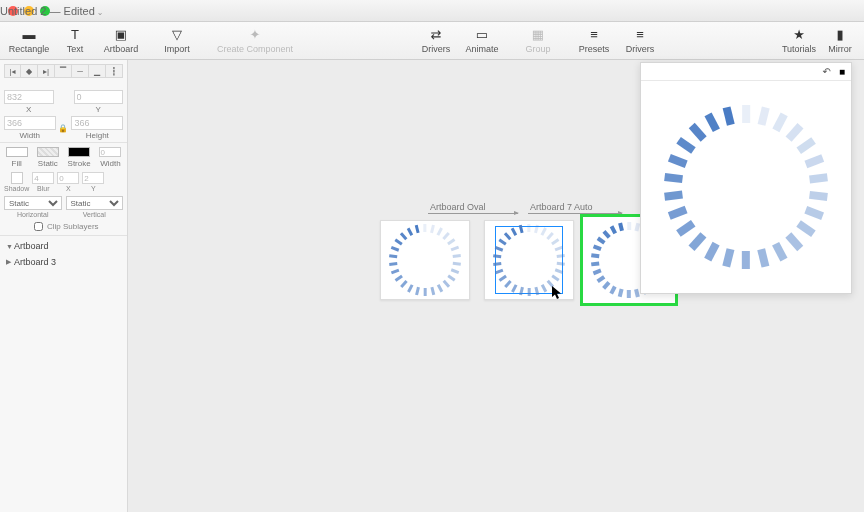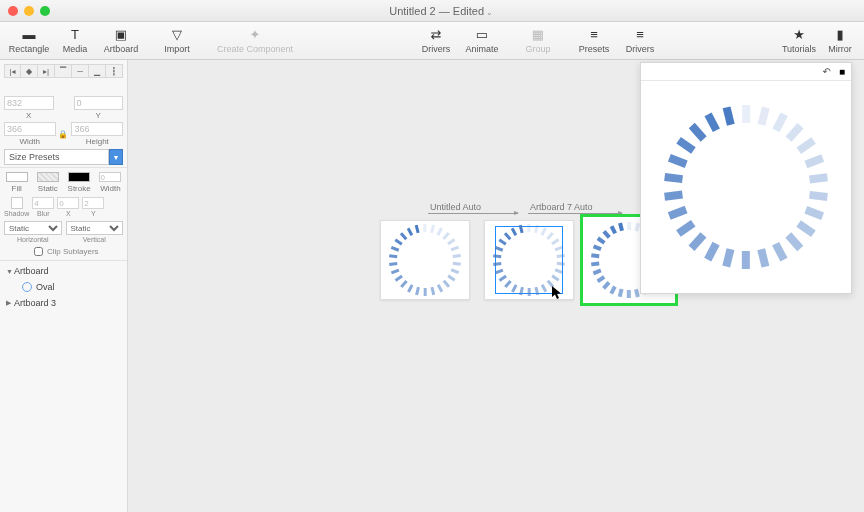--- a/index.html
+++ b/index.html
@@ -2,40 +2,40 @@
 <html><head>
 <meta charset="utf-8">
 <style>
 * { box-sizing: border-box; margin: 0; padding: 0; font-family: -apple-system, "Helvetica Neue", Arial, sans-serif; }
 html, body { width: 864px; height: 512px; overflow: hidden; background: #ececec; }
 
 .titlebar { height: 22px; background: linear-gradient(#f6f6f6,#e8e8e8); border-bottom: 1px solid #d0d0d0; display:flex; align-items:center; position:relative; }
 .traffic { display:flex; gap:6px; padding-left:8px; }
 .dot { width:10px; height:10px; border-radius:50%; }
 .dot.red{background:#ff5f57}.dot.yellow{background:#febc2e}.dot.green{background:#28c840}
-.wintitle { position:absolute; left:18px; right:0; text-align:center; font-size:11px; color:#666; }
+.wintitle { position:absolute; left:0; right:0; text-align:left; font-size:11px; color:#666; }
 .wintitle .chev { font-size:8px; color:#999; margin-left:2px; }
 
 .toolbar { height:38px; background:linear-gradient(#fafafa,#efefef); border-bottom:1px solid #cfcfcf; display:flex; align-items:stretch; padding:0 6px; }
 .tb-group { display:flex; gap:0; align-items:stretch; }
 .tb-btn { width:46px; display:flex; flex-direction:column; align-items:center; justify-content:center; gap:2px; cursor:default; }
 .tb-btn .ico { height:14px; display:flex; align-items:center; justify-content:center; font-size:13px; color:#333; }
 .tb-btn .lbl { font-size:9px; color:#555; }
 .tb-sep { width:10px; }
 .tb-flex { flex:1; }
 .tb-right { display:flex; }
 
 .body { display:flex; height:calc(512px - 22px - 38px); }
 
 .left { width:128px; background:#f7f7f7; border-right:1px solid #d9d9d9; display:flex; flex-direction:column; }
 .inspector { padding:4px 4px 2px 4px; border-bottom:1px solid #e2e2e2; }
 .align-row { display:flex; gap:0; margin-bottom:3px; }
 .align-row .aln { width:18px; height:14px; display:flex; align-items:center; justify-content:center; font-size:8px; color:#666; background:#f0f0f0; border:1px solid #d8d8d8; border-left:none;}
 .align-row .aln:first-child{border-left:1px solid #d8d8d8;}
-.xyrow { display:flex; gap:20px; margin-top:18px; }
+.xyrow { display:flex; gap:20px; margin-top:12px; }
 .numfield { flex:1; display:flex; flex-direction:column; align-items:center; }
 .numfield input { width:100%; height:14px; font-size:9px; padding:0 2px; border:1px solid #d6d6d6; background:#fff; color:#bbb; }
 .numfield .fl { font-size:8px; color:#777; margin-top:1px; }
 .whrow { display:flex; gap:2px; align-items:center; margin-top:2px; }
 .lockico { font-size:8px; color:#888; padding:0 1px;}
 .sizepresets { display:flex; margin-top:3px; }
 .sizepresets .sp { flex:1; height:16px; background:#fff; border:1px solid #ccc; font-size:9px; display:flex; align-items:center; padding:0 4px; color:#555;}
 .sizepresets .dd { width:14px; height:16px; background:#4a90e2; border:1px solid #3a7bc8; display:flex; align-items:center; justify-content:center; color:#fff; font-size:7px;}
 
 .stylesec { padding:4px; border-bottom:1px solid #e2e2e2; }
@@ -100,21 +100,21 @@
 </div>
 
 <div class="toolbar">
   <div class="tb-group">
     <div class="tb-btn">
         <div class="ico">▬</div>
         <div class="lbl">Rectangle</div>
       </div>
     <div class="tb-btn">
         <div class="ico">T</div>
-        <div class="lbl">Media</div>
+        <div class="lbl">Text</div>
       </div>
     <div class="tb-btn">
         <div class="ico">▣</div>
         <div class="lbl">Artboard</div>
       </div>
   </div>
   <div class="tb-sep"></div>
   <div class="tb-btn">
       <div class="ico">▽</div>
       <div class="lbl">Import</div>
@@ -190,24 +190,20 @@
         <div class="numfield">
             <input value="366" style="">
             <div class="fl">Width</div>
           </div>
         <span class="lockico">🔒</span>
         <div class="numfield">
             <input value="366" style="">
             <div class="fl">Height</div>
           </div>
       </div>
-      <div class="sizepresets">
-        <div class="sp">Size Presets</div>
-        <div class="dd">▼</div>
-      </div>
     </div>
 
     <div class="stylesec">
       <div class="swatch-row">
         <div class="swatch-col">
             <div class="swatch fill"></div>
             <div class="sl">Fill</div>
           </div>
         <div class="swatch-col">
             <div class="swatch media"></div>
@@ -254,33 +250,29 @@
         <input type="checkbox" style="">
         <span>Clip Sublayers</span>
       </div>
     </div>
 
     <div class="layers">
       <div class="layer">
           <span class="tri">▼</span>
           <span>Artboard</span>
         </div>
-      <div class="layer child">
-          <span class="oval-ico"></span>
-          <span>Oval</span>
-        </div>
       <div class="layer">
           <span class="tri">▶</span>
           <span>Artboard 3</span>
         </div>
     </div>
   </div>
 
   <div class="canvas">
-    <div class="transition-label" style="left:302px;top:142px">Untitled Auto</div>
+    <div class="transition-label" style="left:302px;top:142px">Artboard Oval</div>
     <div class="arrow" style="left:300px;top:153px;width:90px"></div>
     <div class="transition-label" style="left:402px;top:142px">Artboard 7 Auto</div>
     <div class="arrow" style="left:400px;top:153px;width:94px"></div>
 
     <div class="artboard ab1">
         <div class="spinner" style="width: 68px; height: 68px;">
           <div class="tick" style="width: 7.84px; height: 3.36px; opacity: 0.12; transform: rotate(-90deg) translate(28px, -1.68px); left: 50%; top: 50%;"></div>
           <div class="tick" style="width: 7.84px; height: 3.36px; opacity: 0.1552; transform: rotate(-76.1538deg) translate(28px, -1.68px); left: 50%; top: 50%;"></div>
           <div class="tick" style="width: 7.84px; height: 3.36px; opacity: 0.1904; transform: rotate(-62.3077deg) translate(28px, -1.68px); left: 50%; top: 50%;"></div>
           <div class="tick" style="width: 7.84px; height: 3.36px; opacity: 0.2256; transform: rotate(-48.4615deg) translate(28px, -1.68px); left: 50%; top: 50%;"></div>

